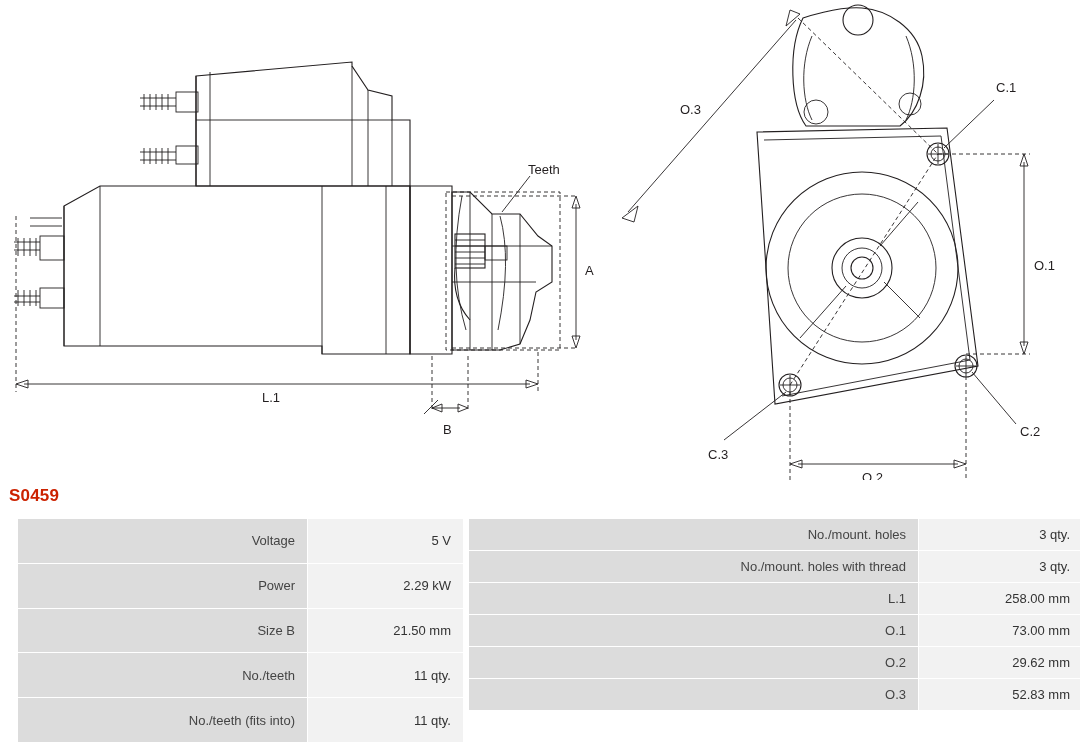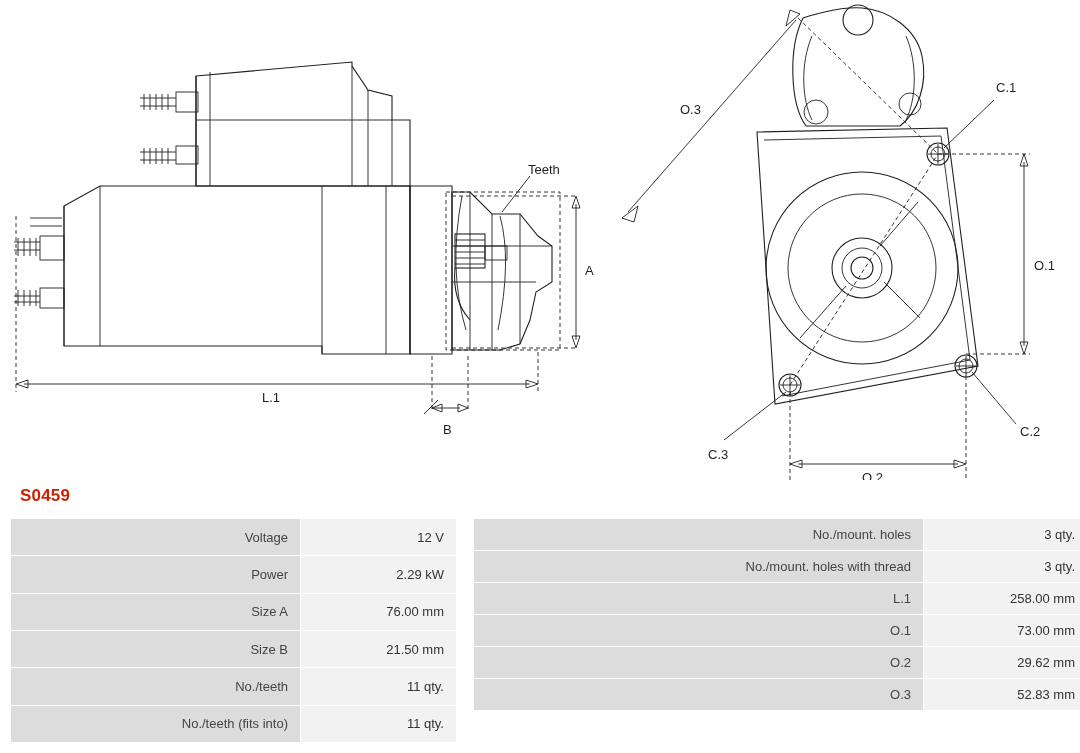--- a/index.html
+++ b/index.html
@@ -20,36 +20,36 @@
   #drawing {
     position: absolute;
     left: 0; top: 0;
     width: 1080px; height: 480px;
   }
   #drawing svg { display: block; }
 
   
   #part-number {
     position: absolute;
-    left: 20px;
+    left: 9px;
     top: 486px;
     font-size: 17px;
     font-weight: bold;
     color: #cc2200;
     letter-spacing: 0.2px;
   }
 
   
   #specs {
     position: absolute;
-    left: 10px;
+    left: 17px;
     top: 518px;
     width: 1060px;
     display: flex;
-    gap: 16px;
+    gap: 4px;
   }
   table.spec {
     border-collapse: collapse;
     table-layout: fixed;
   }
   table.spec.left { width: 446px; }
   table.spec.right { width: 614px; }
   table.spec td {
     height: 32px;
     font-size: 13px;
@@ -240,31 +240,27 @@
   </div>
 
   <div id="part-number">S0459</div>
 
   <div id="specs">
 
     <table class="spec left">
       <tbody>
         <tr>
           <td class="label">Voltage</td>
-          <td class="value">12 V</td>
+          <td class="value">5 V</td>
         </tr>
         <tr>
           <td class="label">Power</td>
           <td class="value">2.29 kW</td>
         </tr>
         <tr>
-          <td class="label">Size A</td>
-          <td class="value">76.00 mm</td>
-        </tr>
-        <tr>
           <td class="label">Size B</td>
           <td class="value">21.50 mm</td>
         </tr>
         <tr>
           <td class="label">No./teeth</td>
           <td class="value">11 qty.</td>
         </tr>
         <tr>
           <td class="label">No./teeth (fits into)</td>
           <td class="value">11 qty.</td>

